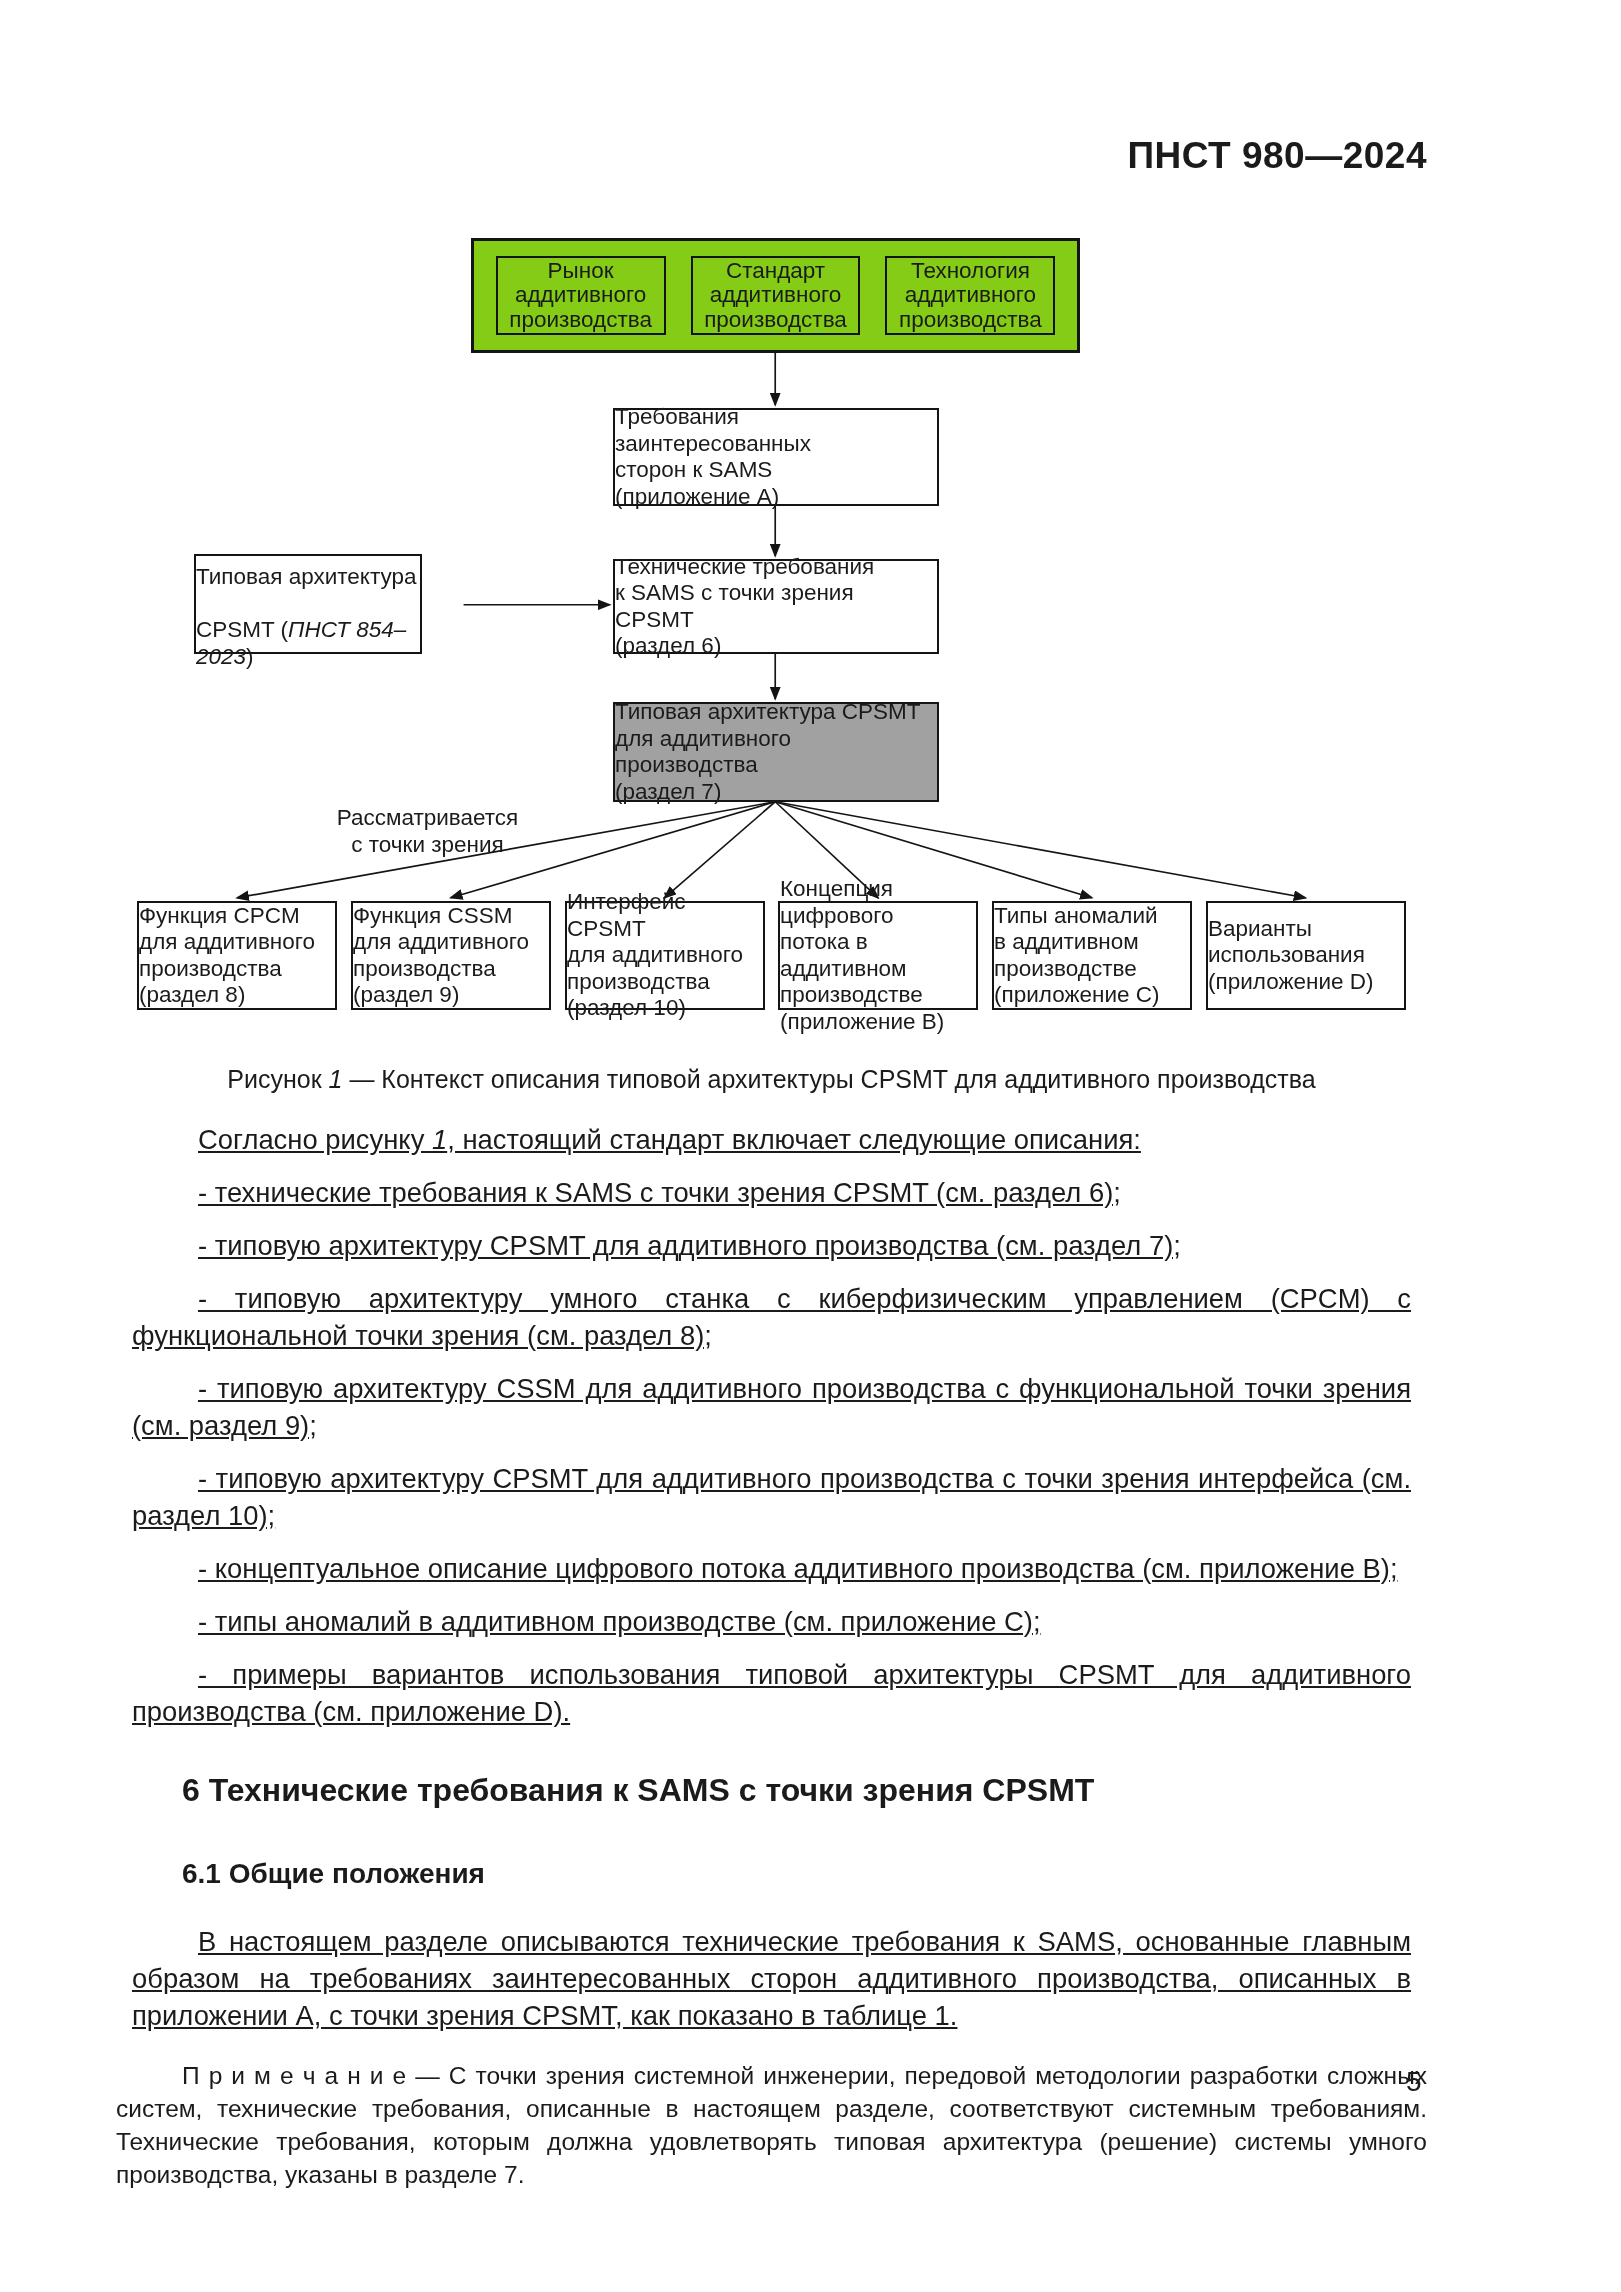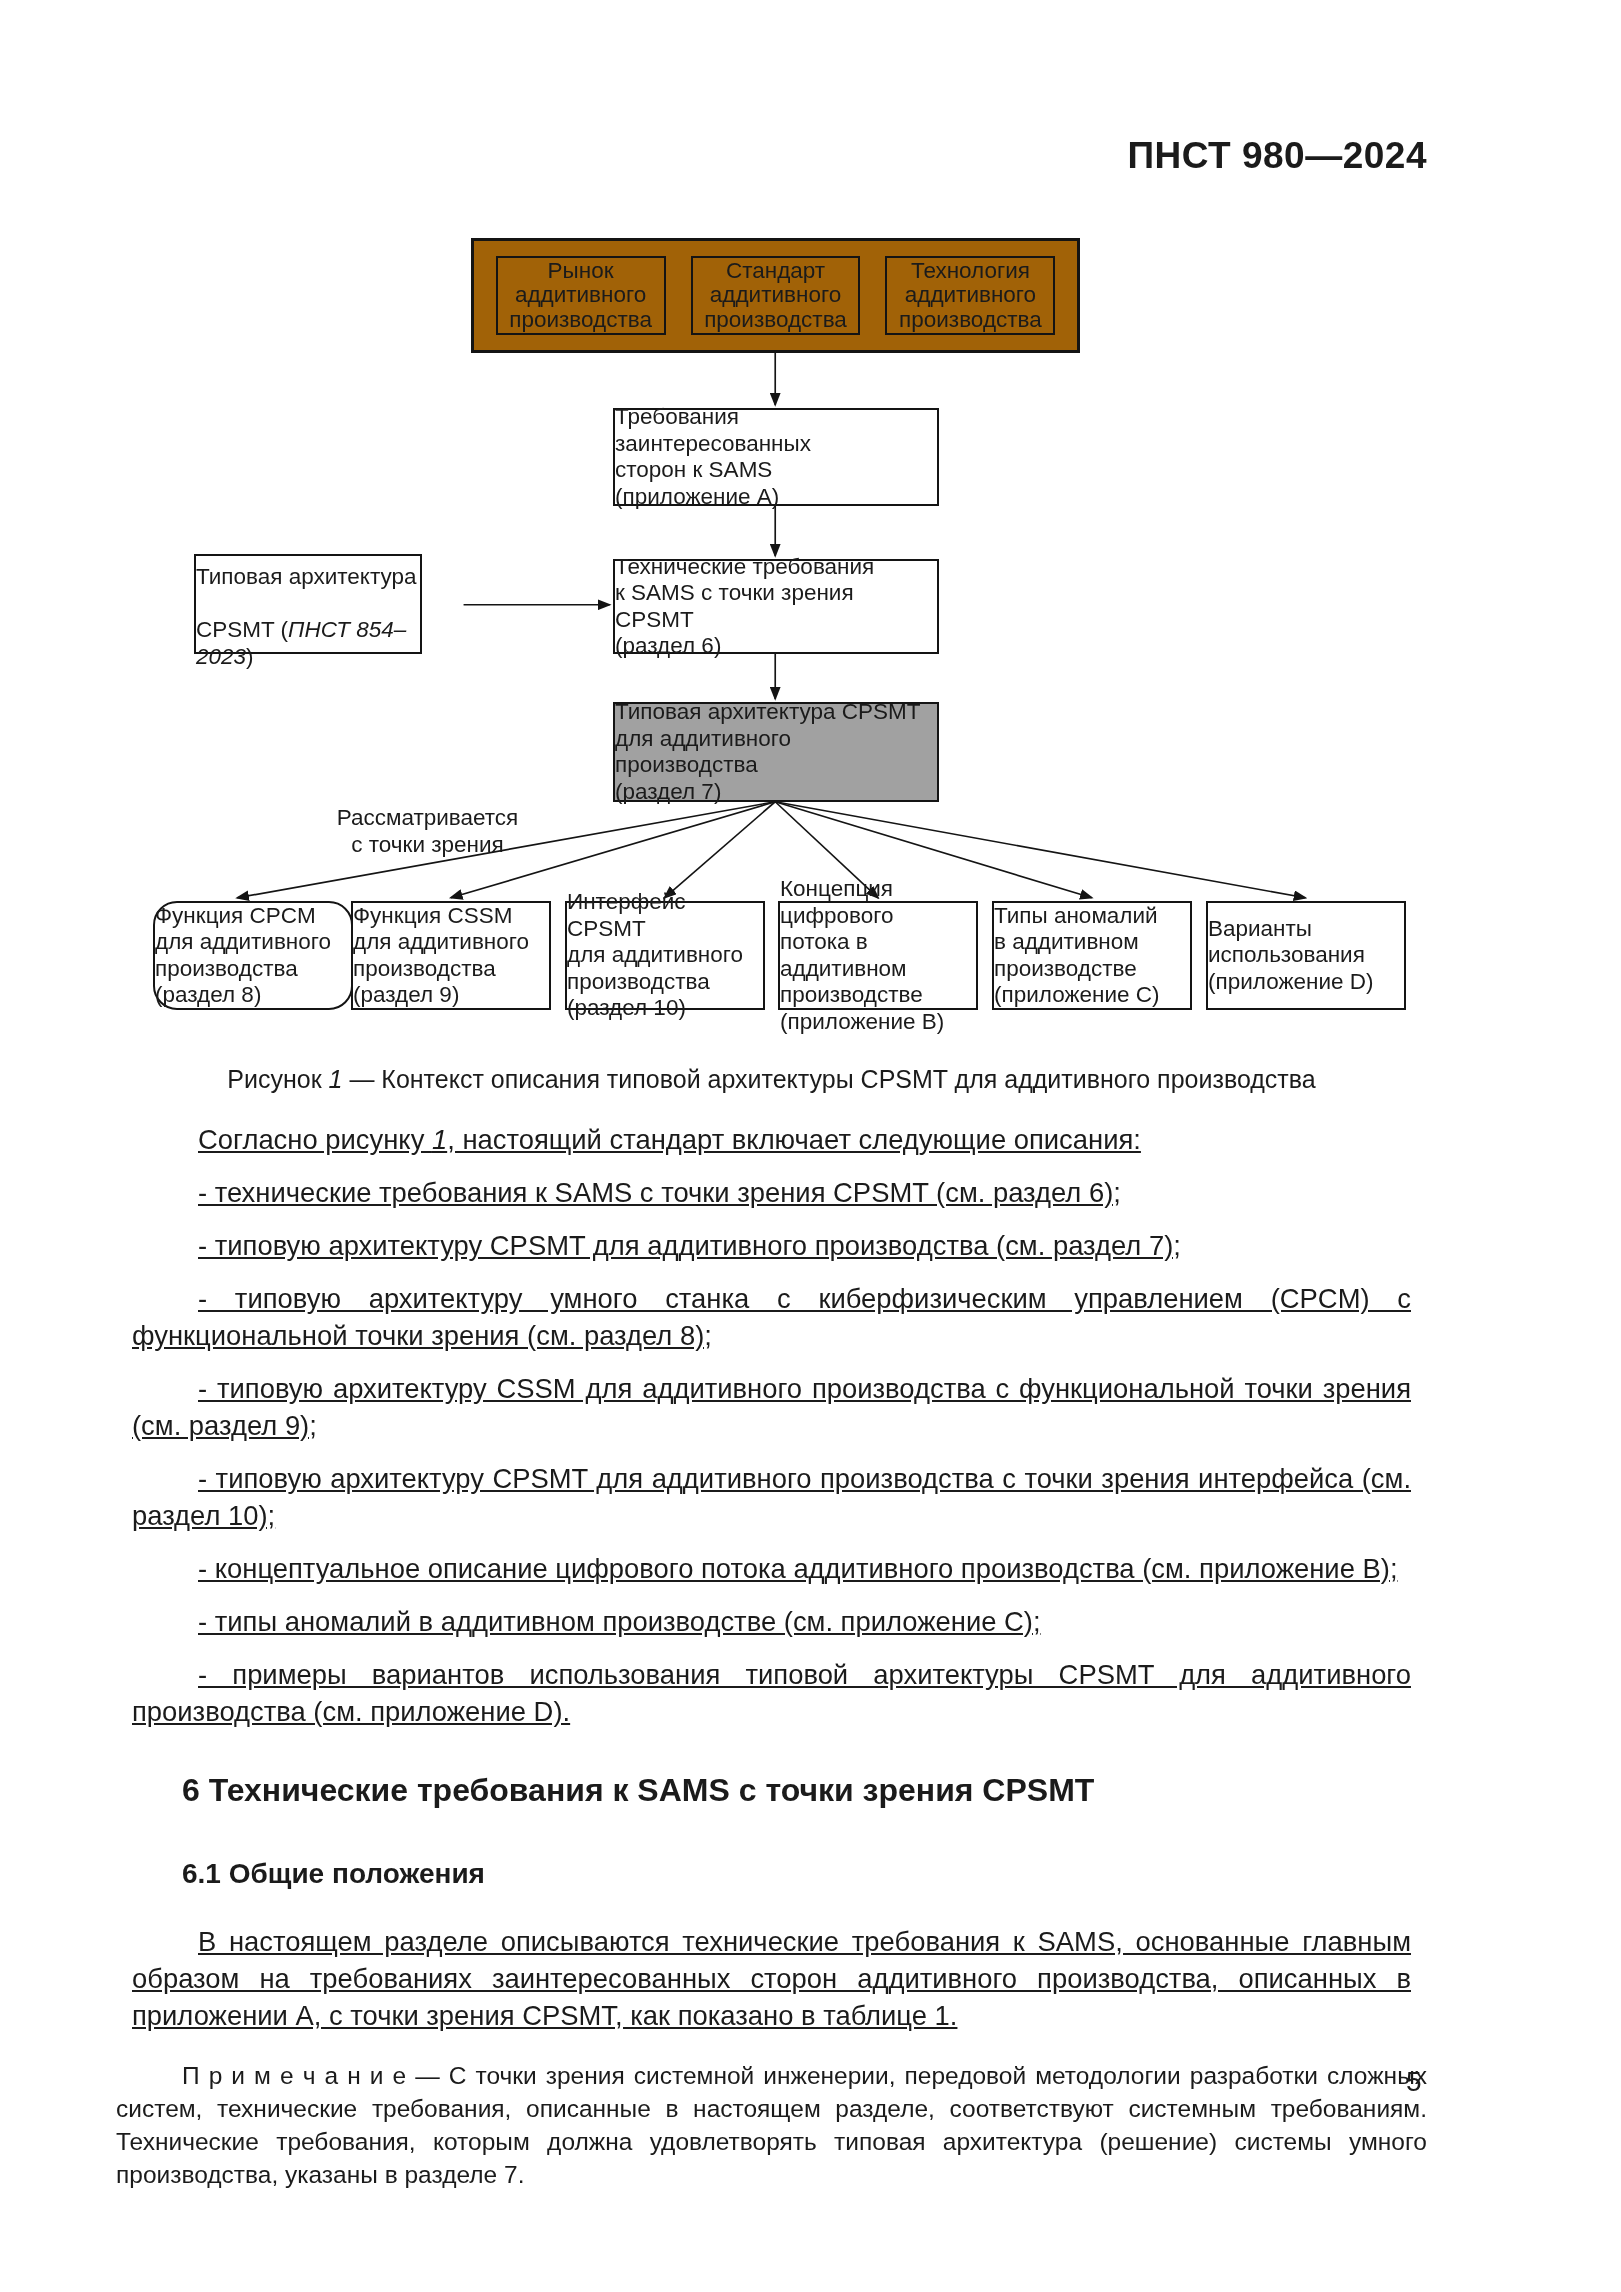--- a/index.html
+++ b/index.html
@@ -26,38 +26,38 @@
   .dbox{
     position:absolute; box-sizing:border-box;
     background:#fff; border:2.9px solid var(--line);
     display:flex; align-items:center; justify-content:center;
     font-size:22.5px; line-height:26.5px;
   }
   .dbox .box-text{white-space:pre-line; display:block; width:100%;}
   .top-group{
     position:absolute; left:471px; top:238px; width:609px; height:115px;
     box-sizing:border-box; border:3.9px solid var(--line);
-    display:flex; gap:25px; padding:14.7px 21.6px; background:#a16207;
+    display:flex; gap:25px; padding:14.7px 21.6px; background:#84cc16;
   }
   .top-group .tbox{
     position:relative; flex:1; box-sizing:border-box;
     border:2px solid var(--line);
     display:flex; align-items:center; justify-content:center;
     text-align:center; font-size:22.5px; line-height:24.5px;
   }
   .box-stakeholder{left:613px; top:408px; width:326px; height:98px;}
   .box-techreq   {left:613px; top:559px; width:326px; height:95px;}
   .box-refarch   {left:194px; top:554px; width:228px; height:100px;}
   .box-target    {left:613px; top:702px; width:326px; height:100px; background:var(--target-fill);}
   .fan-label{
     position:absolute; left:305px; top:804px; width:245px;
     text-align:center; font-size:22.5px; line-height:27.4px; white-space:pre-line;
   }
   .bbox{top:901px; width:200px; height:109px; border-width:2px;}
-  .bbox.b0{left:153px;border-radius:24px;} .bbox.b1{left:351px;} .bbox.b2{left:565px;}
+  .bbox.b0{left:137px;} .bbox.b1{left:351px;} .bbox.b2{left:565px;}
   .bbox.b3{left:778px;} .bbox.b4{left:992px;} .bbox.b5{left:1206px;}
 
   
   .content{
     position:absolute; left:116px; top:1064px; width:1311px;
   }
   .caption{
     margin:0 0 25.5px 0; text-align:center;
     font-size:25px; line-height:31px;
   }

